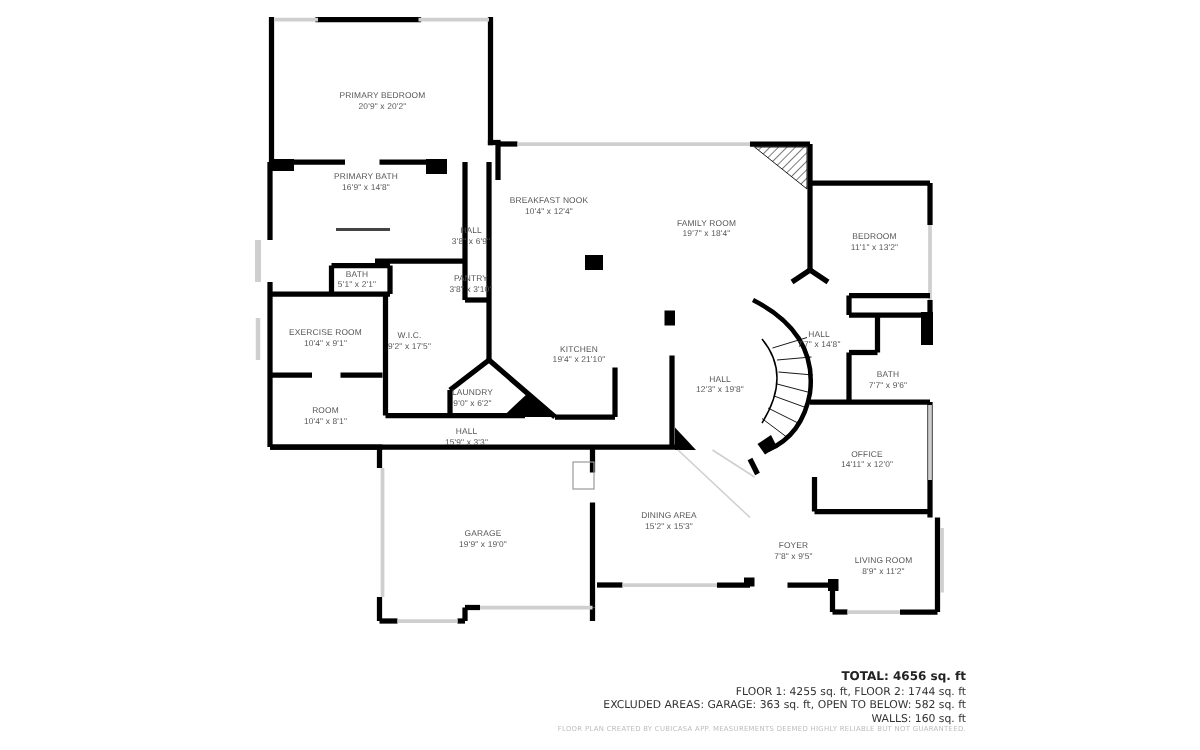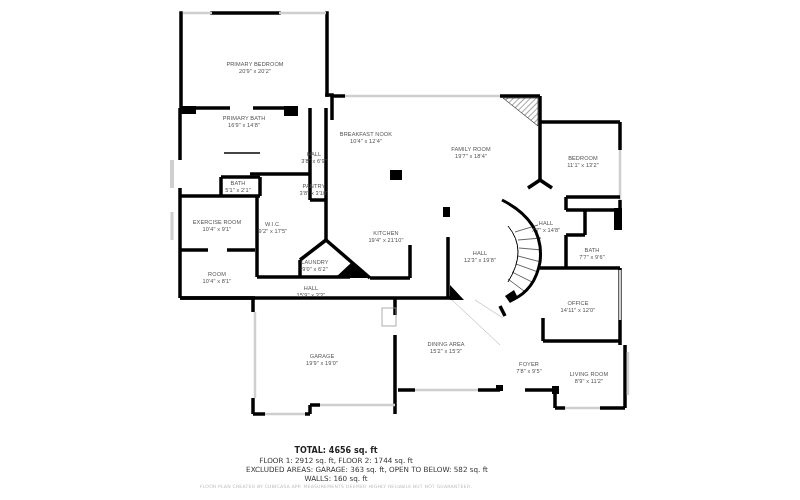--- a/index.html
+++ b/index.html
@@ -1,23 +1,23 @@
 <!DOCTYPE html>
 <html><head>
 <meta charset="utf-8">
 <style>
   html, body { margin:0; padding:0; background:#ffffff; }
   body { width:800px; height:500px; position:relative; overflow:hidden; font-family:"DejaVu Sans", sans-serif; }
   #plan { position:absolute; left:0; top:0; width:800px; height:430px; }
   .room-label { position:absolute; transform:translate(-50%,-50%); text-align:center; color:#555; font-family:"Liberation Sans", sans-serif; font-size:5.6px; line-height:6.6px; white-space:nowrap; letter-spacing:0.1px; }
   .room-label .dim { display:block; }
-  .summary { position:absolute; left:16px; width:640px; text-align:center; color:#333; font-family:"DejaVu Sans", sans-serif; }
+  .summary { position:absolute; left:4px; width:640px; text-align:right; color:#333; font-family:"DejaVu Sans", sans-serif; }
   .total { top:446px; font-size:8px; font-weight:bold; color:#222; }
   .line1 { top:456px; font-size:7.2px; }
-  .line2 { top:465px; font-size:7.2px;margin-left:31px; }
+  .line2 { top:465px; font-size:7.2px; }
   .line3 { top:474px; font-size:7.2px; }
   .disclaimer { top:484px; font-size:4.6px; color:#bdbdbd; letter-spacing:0.2px; }
 </style>
 </head>
 <body>
 
 <svg id="plan" width="800" height="430" viewBox="0 0 800 430" xmlns="http://www.w3.org/2000/svg">
   <defs>
     <pattern id="hatch" width="4" height="4" patternUnits="userSpaceOnUse" patternTransform="rotate(45)">
       <line x1="0" y1="0" x2="0" y2="4" stroke="#000" stroke-width="0.7"></line>
@@ -173,16 +173,16 @@
     <div class="room-label" style="left: 217px; top: 278px;"><span>ROOM</span><span class="dim">10'4" x 8'1"</span></div>
     <div class="room-label" style="left: 311px; top: 292px;"><span>HALL</span><span class="dim">15'9" x 3'3"</span></div>
     <div class="room-label" style="left: 578px; top: 307px;"><span>OFFICE</span><span class="dim">14'11" x 12'0"</span></div>
     <div class="room-label" style="left: 446px; top: 348px;"><span>DINING AREA</span><span class="dim">15'2" x 15'3"</span></div>
     <div class="room-label" style="left: 322px; top: 360px;"><span>GARAGE</span><span class="dim">19'9" x 19'0"</span></div>
     <div class="room-label" style="left: 529px; top: 368px;"><span>FOYER</span><span class="dim">7'8" x 9'5"</span></div>
     <div class="room-label" style="left: 589px; top: 378px;"><span>LIVING ROOM</span><span class="dim">8'9" x 11'2"</span></div>
   </div>
 
 <div class="summary total">TOTAL: 4656 sq. ft</div>
-<div class="summary line1">FLOOR 1: 2912 sq. ft, FLOOR 2: 1744 sq. ft</div>
+<div class="summary line1">FLOOR 1: 4255 sq. ft, FLOOR 2: 1744 sq. ft</div>
 <div class="summary line2">EXCLUDED AREAS: GARAGE: 363 sq. ft, OPEN TO BELOW: 582 sq. ft</div>
 <div class="summary line3">WALLS: 160 sq. ft</div>
 <div class="summary disclaimer">FLOOR PLAN CREATED BY CUBICASA APP. MEASUREMENTS DEEMED HIGHLY RELIABLE BUT NOT GUARANTEED.</div>
 
 </body></html>

